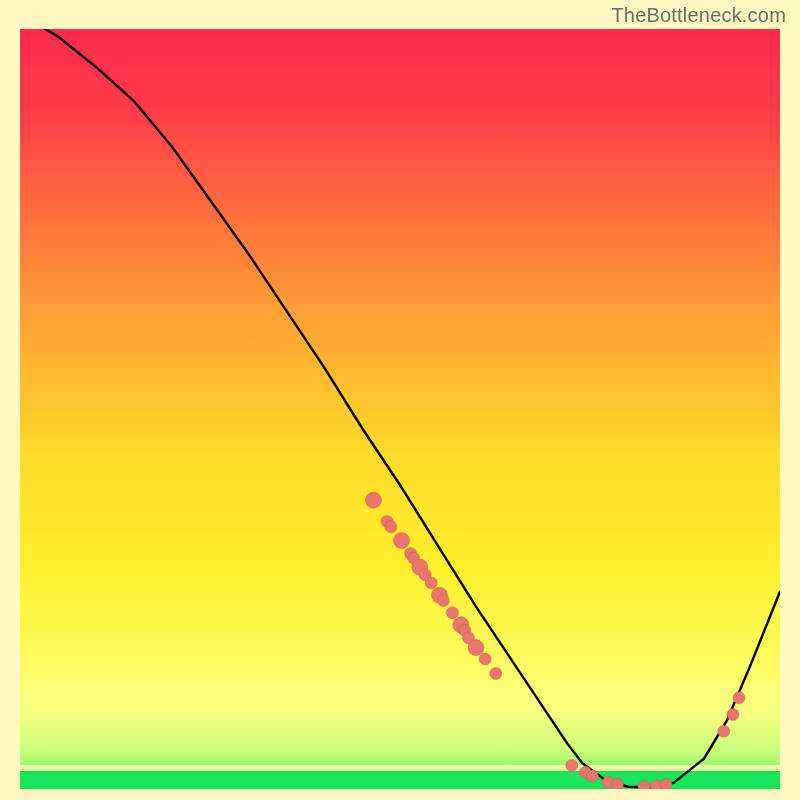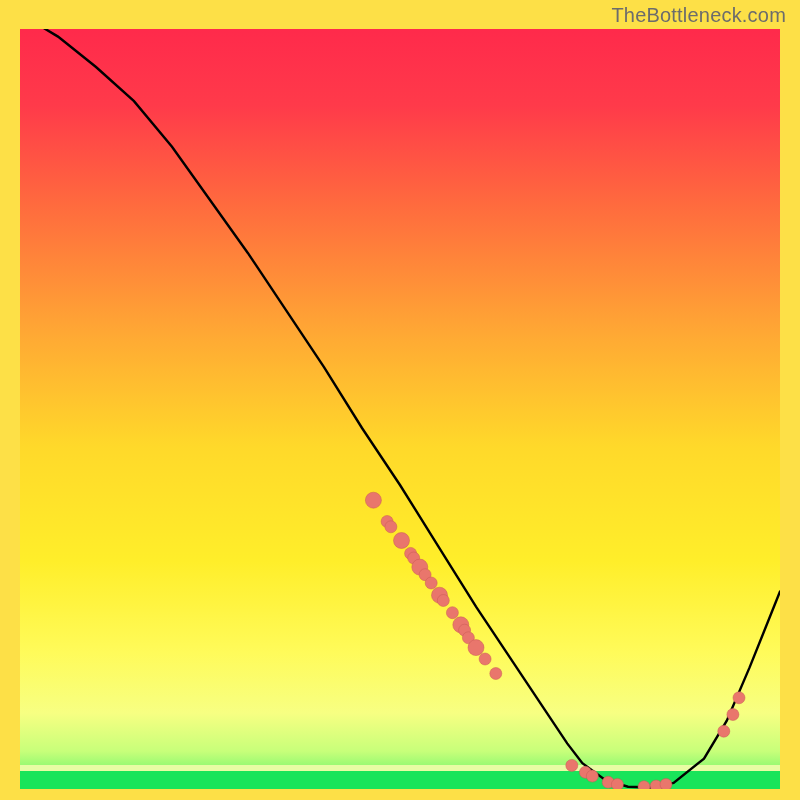--- a/index.html
+++ b/index.html
@@ -7,21 +7,21 @@
     padding: 0;
     width: 800px;
     height: 800px;
     background: #000;
     overflow: hidden;
   }
   .stage {
     position: relative;
     width: 800px;
     height: 800px;
-    background: #fde047;
+    background: #fef9c3;
   }
   .plot {
     position: absolute;
     left: 20px;
     top: 29px;
     width: 760px;
     height: 760px;
     overflow: hidden;
   }
   

